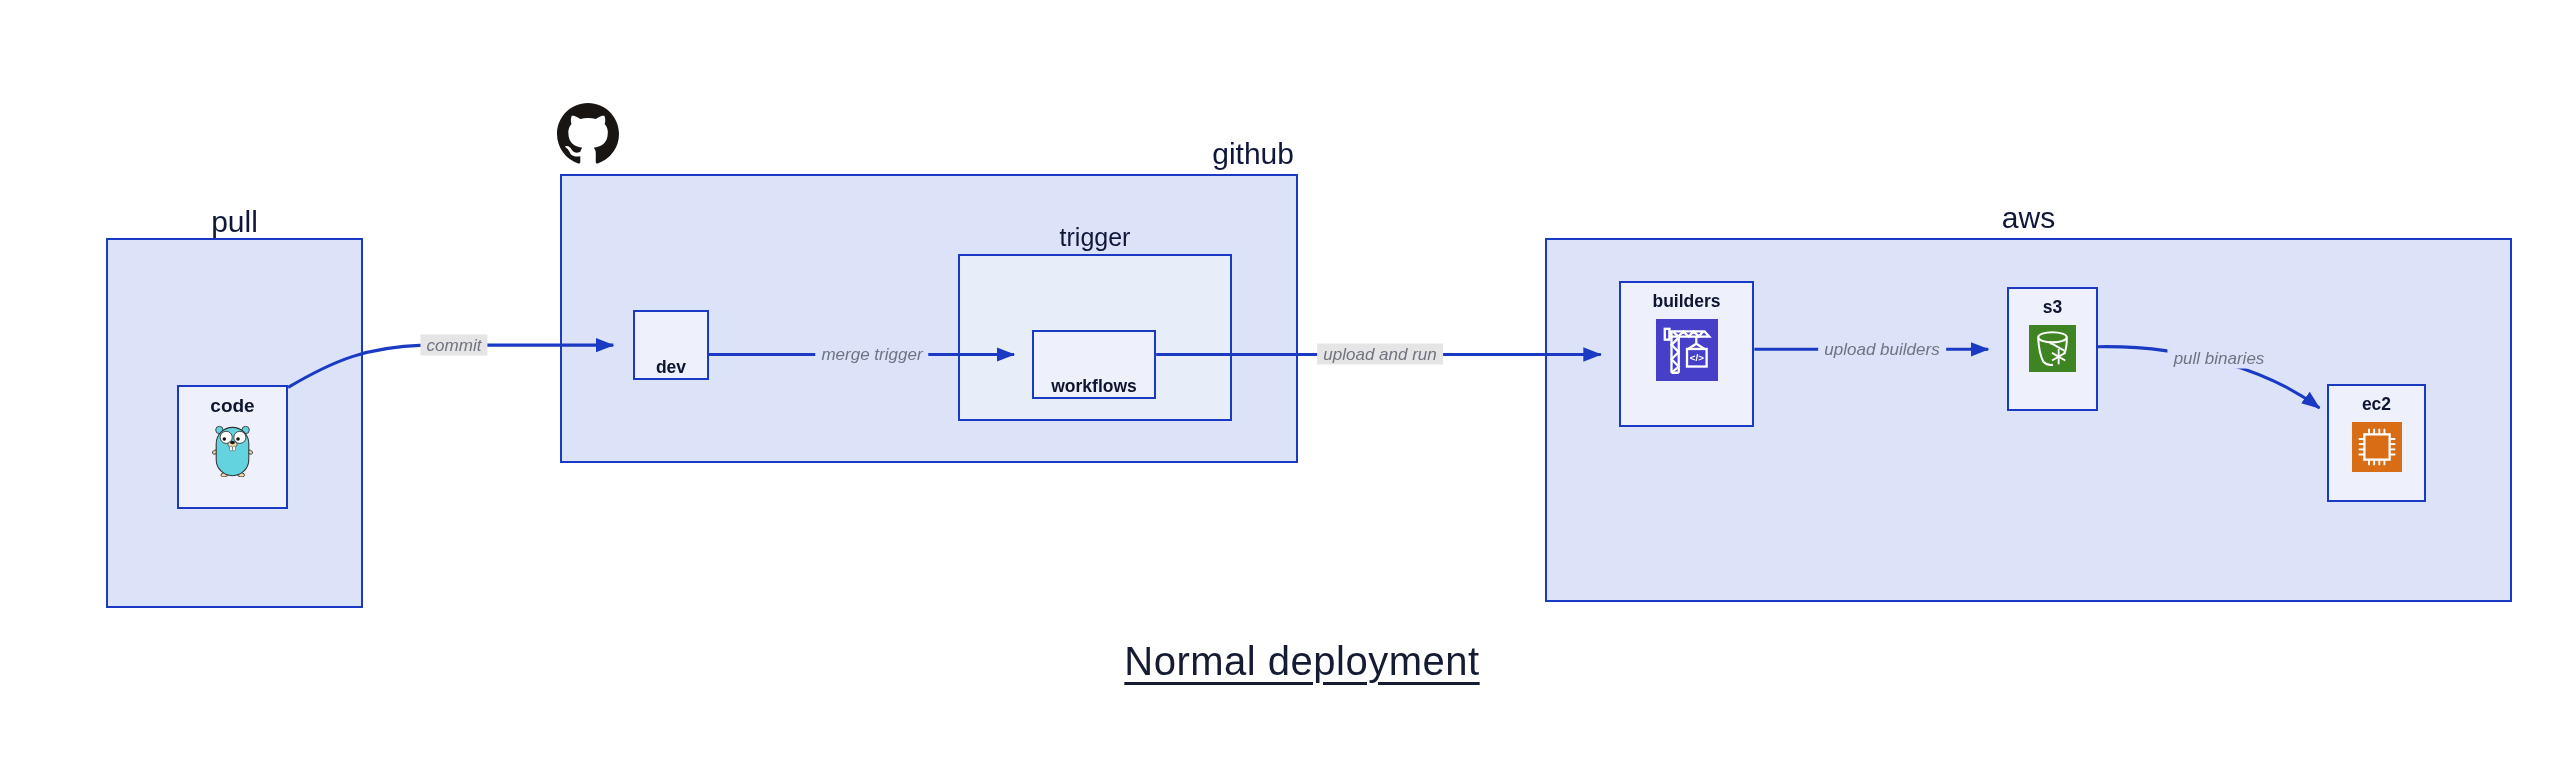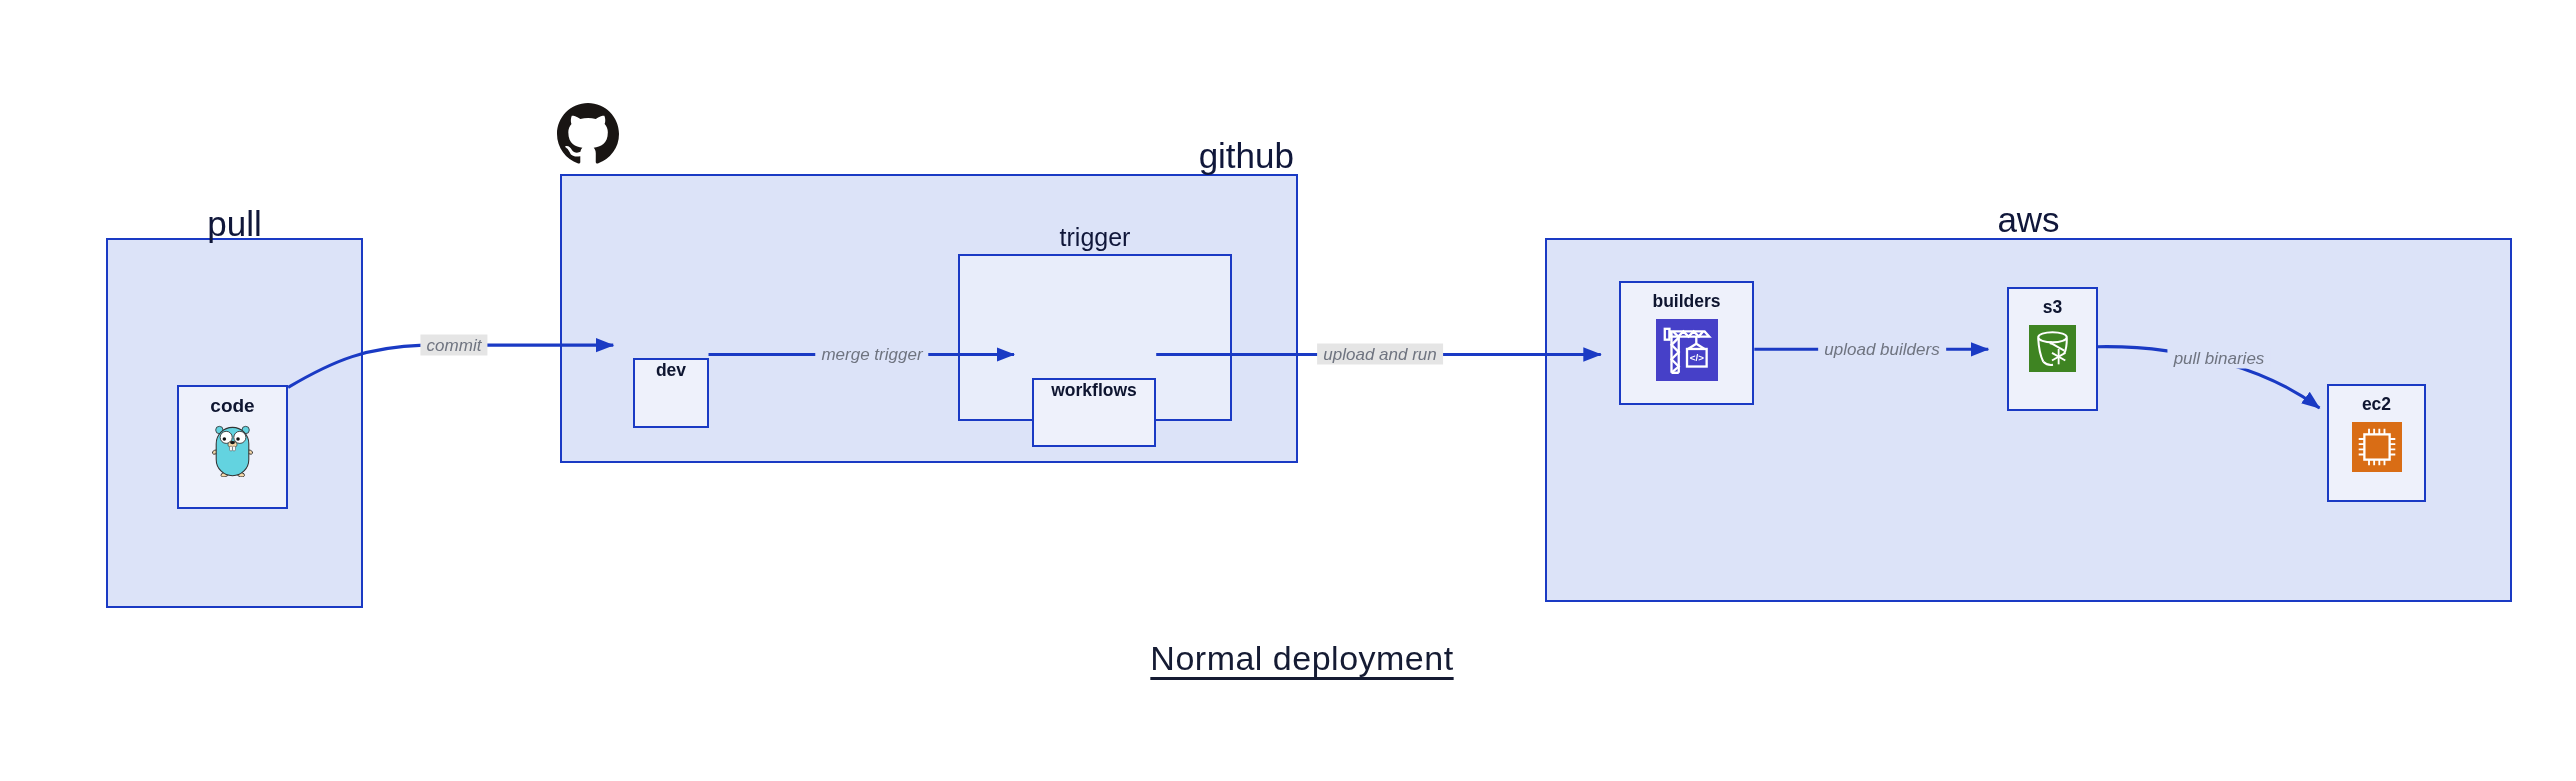--- a/index.html
+++ b/index.html
@@ -17,46 +17,46 @@
     --ec2-orange:#d96d15;
     --gopher-teal:#63d3e0;
     --gopher-skin:#f4d7a8;
   }
   html,body{margin:0;padding:0;background:#ffffff;}
   body{font-family:"Liberation Sans", sans-serif;}
   .canvas{position:relative;width:2604px;height:781px;background:#ffffff;overflow:hidden;}
 
   .panel{position:absolute;box-sizing:border-box;border:2.6px solid var(--stroke-blue);background:var(--panel-fill);}
   .panel.master{background:var(--master-fill);}
-  .panel-label{position:absolute;color:var(--text-dark);font-size:35px;font-weight:500;line-height:1.1;white-space:nowrap;}
+  .panel-label{position:absolute;color:var(--text-dark);font-size:30px;font-weight:500;line-height:1.1;white-space:nowrap;}
   .panel-label.center{text-align:center;}
   .panel-label.right{text-align:right;}
   .panel-label.master-size{font-size:25px;}
 
   .node{position:absolute;box-sizing:border-box;border:2.6px solid var(--stroke-blue);background:var(--node-fill);
         display:flex;flex-direction:column;align-items:center;}
-  .node.center-label{justify-content:flex-start;margin-top:48px;}
+  .node.center-label{justify-content:flex-end;}
   .node.icon-node{justify-content:flex-start;padding-top:8.2px;}
   .node-label{color:var(--node-text);font-size:17.5px;font-weight:bold;white-space:nowrap;}
   .node .icon-slot{margin-top:7.2px;display:flex;align-items:center;justify-content:center;}
 
   .edges-layer{position:absolute;left:0;top:0;width:2604px;height:781px;pointer-events:none;}
   .edge-path{stroke:var(--stroke-blue);stroke-width:6;fill:none;}
   .arrow-head{fill:var(--stroke-blue);}
 
   .edge-label{position:absolute;transform:translate(-50%,-50%);font-size:17px;font-style:italic;font-weight:500;
               color:var(--edge-label-gray);white-space:nowrap;padding:0.5px 6.2px;}
   .edge-label.on-white{background:#e5e5e5;}
   .edge-label.on-panel{background:var(--panel-fill);}
 
   .octocat{position:absolute;}
   .octocat svg{display:block;}
 
   .title-wrap{position:absolute;left:0;top:639px;width:2604px;text-align:center;}
-  .diagram-title{font-size:34px;color:var(--title-text);letter-spacing:0.5px;
+  .diagram-title{font-size:40px;color:var(--title-text);letter-spacing:0.5px;
                  text-decoration-line:underline;text-decoration-thickness:3.1px;text-underline-offset:7.2px;}
 
   svg text{font-family:"Liberation Sans", sans-serif;}
 </style>
 </head>
 <body>
 
 <div class="canvas">
 
   <div class="panel" style="left:106px;top:238px;width:257px;height:370px;"></div>
@@ -103,21 +103,21 @@
   </div>
 
   <div class="node center-label" style="left:633px;top:310px;width:76px;height:70px;">
     <span class="node-label">dev</span>
   </div>
 
   <div class="node center-label" style="left:1032px;top:330px;width:124px;height:69px;">
     <span class="node-label">workflows</span>
   </div>
 
-  <div class="node icon-node" style="left:1619px;top:281px;width:135px;height:124px;">
+  <div class="node icon-node" style="left:1619px;top:281px;width:135px;height:146px;">
     <span class="node-label">builders</span>
     <span class="icon-slot">
       <svg width="62" height="62" viewBox="0 0 120 120" aria-hidden="true">
         <rect x="0" y="0" width="120" height="120" style="fill:var(--codebuild-purple)"></rect>
         <g stroke="#fff" stroke-width="4.5" fill="none">
           <rect x="17" y="19" width="9" height="21"></rect>
           <path d="M27 24 H94 L103 34 H27 Z"></path>
           <path d="M33 24 L43 34 L53 24 L63 34 L73 24 L83 34 L91 24"></path>
           <path d="M30 24 V104 M44 34 V104 M30 104 H44"></path>
           <path d="M44 36 L30 50 L44 64 L30 78 L44 92 L30 104"></path>

